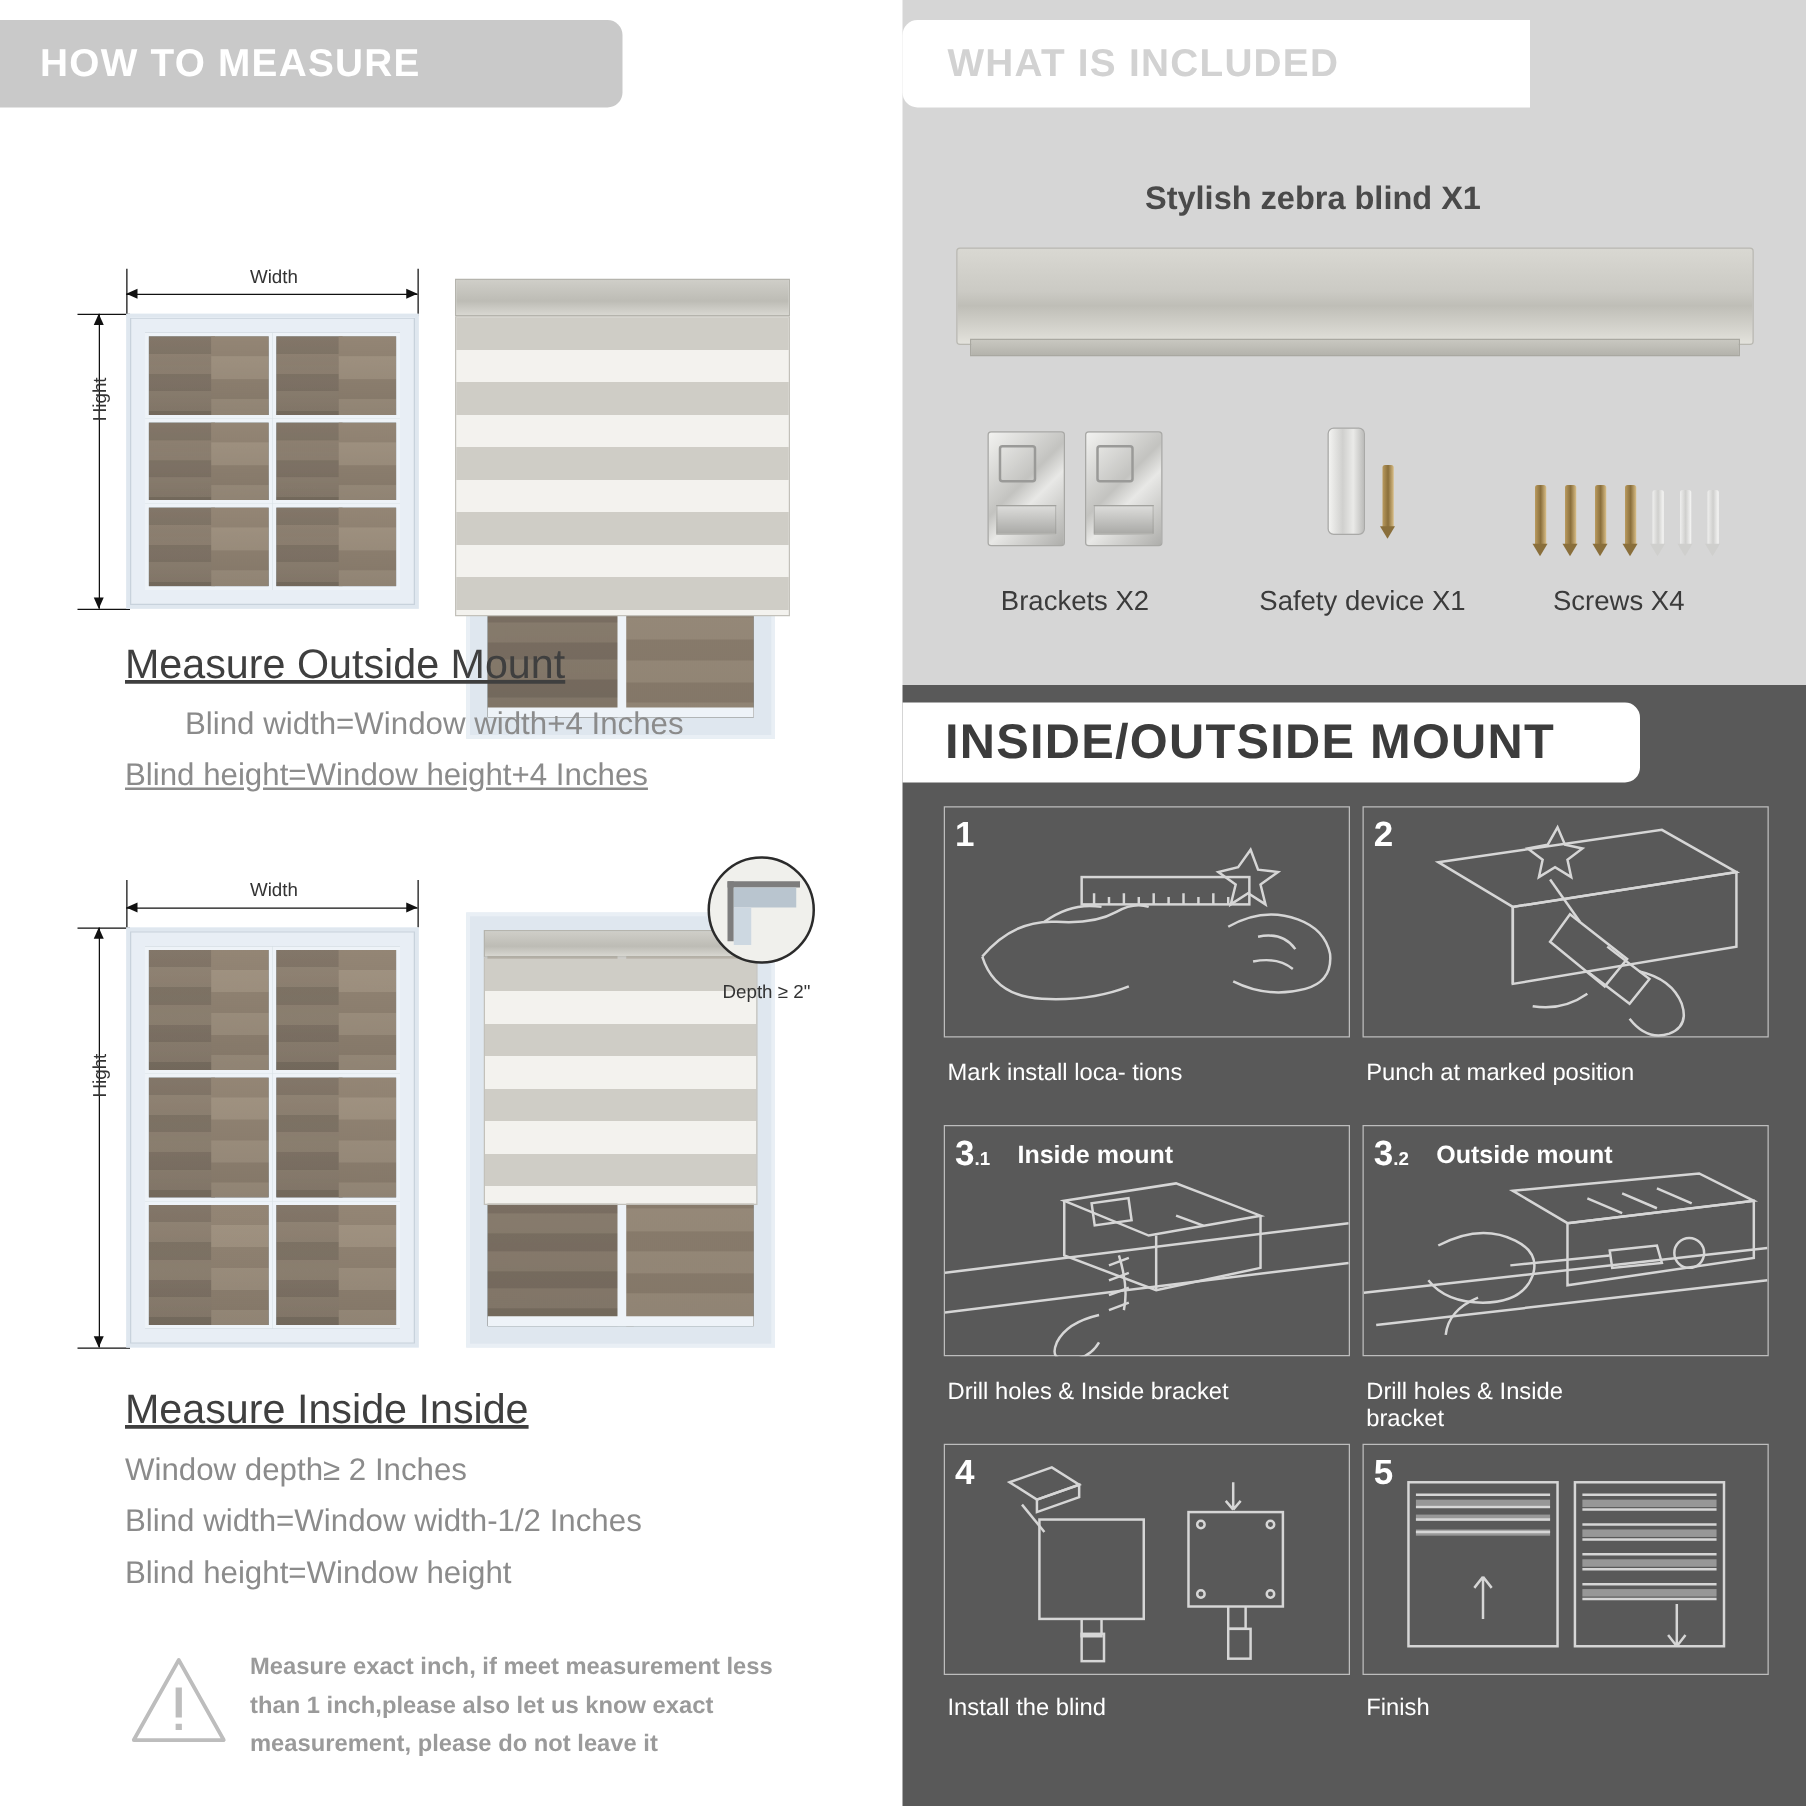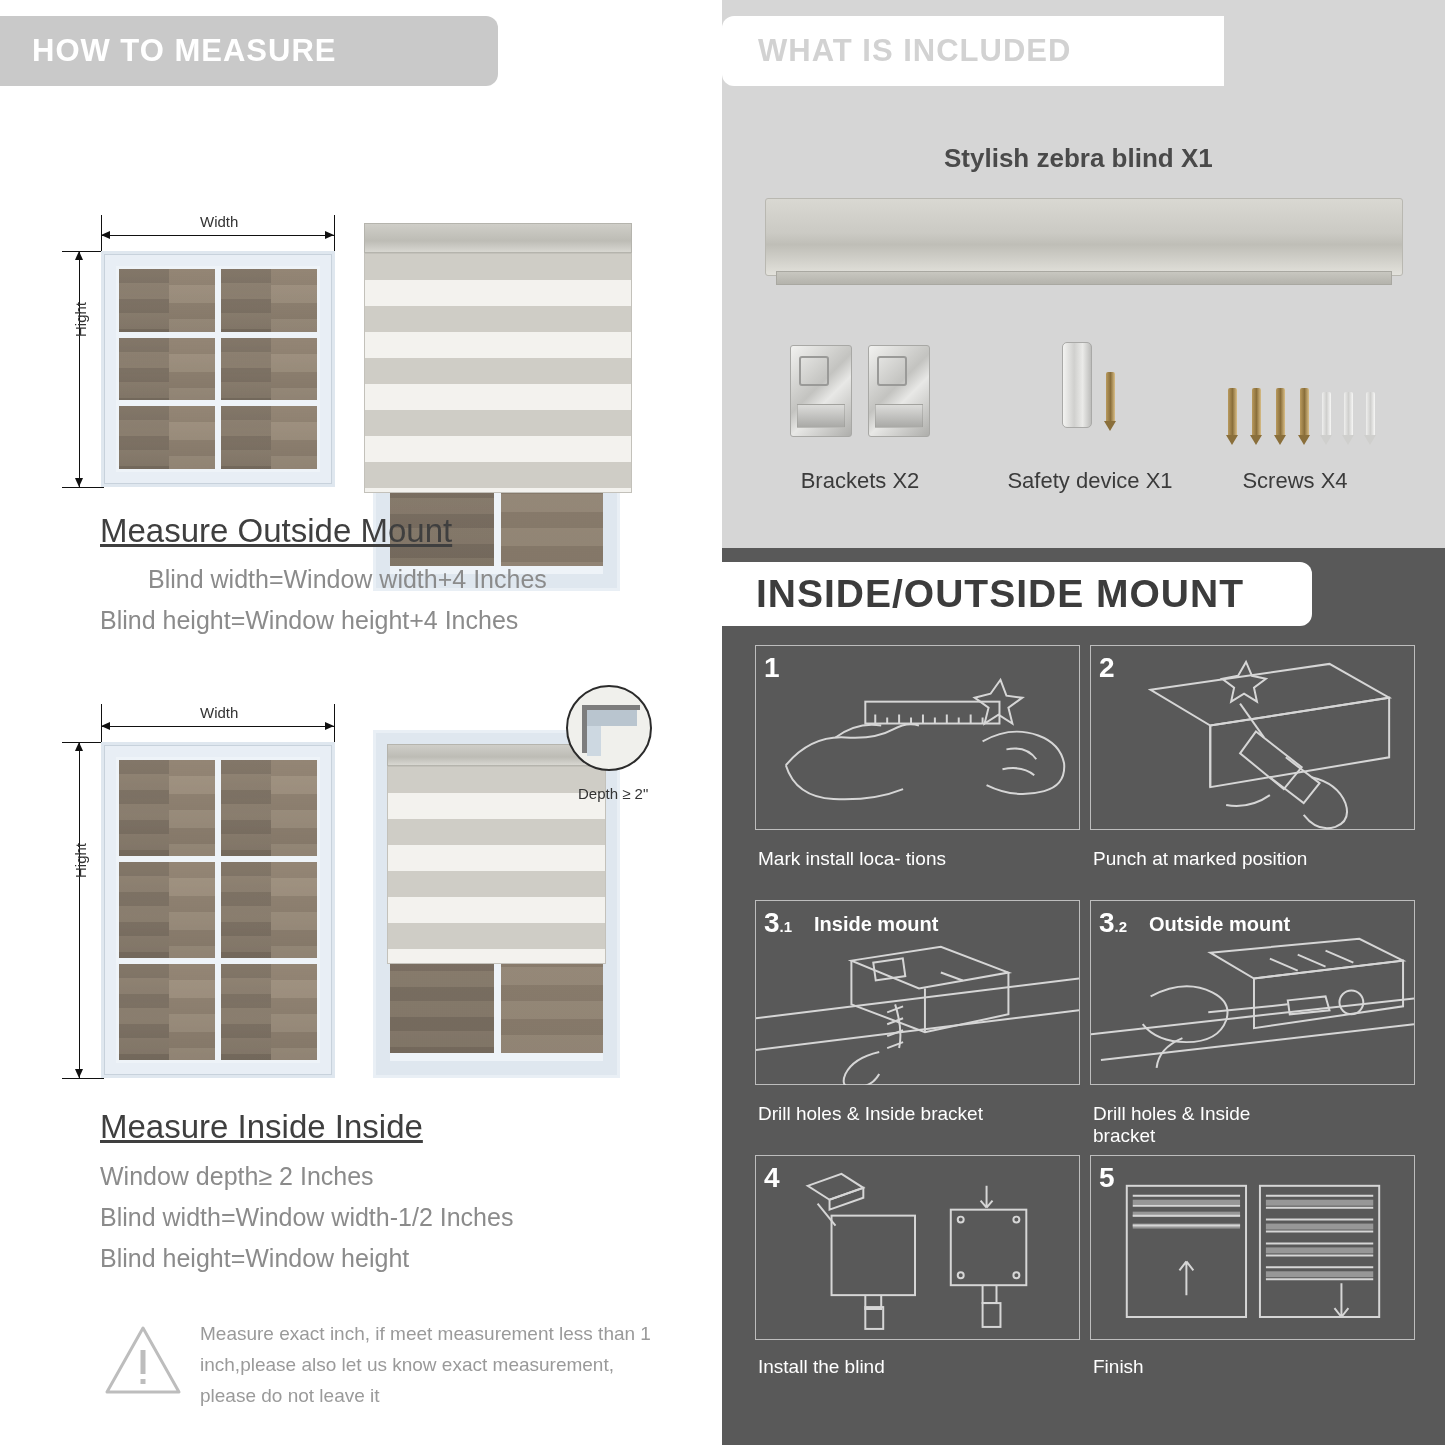--- a/index.html
+++ b/index.html
@@ -120,21 +120,21 @@
     position:absolute; font-size:25px; color:#8b8b8b;
   }
 
   .magnify {
     position:absolute; width:86px; height:86px; border-radius:50%;
     border:2px solid #2b2b2b; overflow:hidden; background:#f0f0ec;
   }
   .mag-inner { position:absolute; inset:0; }
 
   .warn-box { position:absolute; }
-  .warn-text { position:absolute; font-size:19px; color:#9a9a9a; line-height:31px; }
+  .warn-text { position:absolute; font-size:19px; color:#9a9a9a; line-height:31px;font-weight:bold; }
 
   
   .right-top {
     position:absolute; left:722px; top:0; width:723px; height:548px;
     background:#d6d6d6;
   }
   #tab-included {
     left:722px; top:16px; width:502px; height:70px;
     background:#ffffff; color:#d2d2d2; border-radius:12px 0 0 12px;
     padding-left:36px;
@@ -271,21 +271,21 @@
           <div class="sash" style="left:49%; top:0; width:7px; height:100%;"></div>
           <div class="sash" style="left:0; bottom:0; width:100%; height:8px;"></div>
         </div>
       </div>
       <div class="blind-head" style="left:364px; top:118px; width:268px; height:30px;"></div>
       <div class="blind-fabric" style="left:364px; top:148px; width:268px; height:240px;"></div>
     </div>
 
     <div class="sec-title" style="left:100px; top:512px;">Measure Outside Mount</div>
     <div class="sec-line" style="left:100px; top:565px;margin-left:48px;">Blind width=Window width+4 Inches</div>
-    <div class="sec-line" style="left:100px; top:606px;">Blind height=Window height+4 Inches</div>
+    <div class="sec-line" style="left:100px; top:606px;text-decoration:underline;">Blind height=Window height+4 Inches</div>
 
     <div class="win-block" style="left:0; top:700px; width:712px; height:400px;">
 
       <div class="tick" style="left:101px; top:4px; width:1px; height:38px;"></div>
       <div class="tick" style="left:334px; top:4px; width:1px; height:38px;"></div>
       <div class="arrow-h" style="left:101px; top:26px; width:233px;"></div>
       <div class="dim-label" style="left:200px; top:4px;">Width</div>
 
       <div class="tick" style="left:62px; top:42px; width:42px; height:1px;"></div>
       <div class="tick" style="left:62px; top:378px; width:42px; height:1px;"></div>
@@ -350,21 +350,21 @@
         <rect x="36.5" y="26" width="5" height="24" fill="#bdbdbd"></rect>
         <rect x="36.5" y="55" width="5" height="5" fill="#bdbdbd"></rect>
       </svg>
       <div class="warn-text" style="left:96px; top:0; width:460px;">Measure exact inch, if meet measurement less than 1 inch,please also let us know exact measurement, please do not leave it</div>
     </div>
   </div>
 
   <div class="right-top"></div>
   <div class="header-tab" id="tab-included">WHAT IS INCLUDED</div>
 
-  <div class="incl-title" style="left:944px; top:143px;">Stylish zebra blind X1</div>
+  <div class="incl-title" style="left:916px; top:143px;">Stylish zebra blind X1</div>
 
   <div class="incl-blind" style="left:765px; top:198px; width:638px; height:78px;"></div>
 
   <div class="bracket" style="left:790px; top:345px;"></div>
   <div class="bracket" style="left:868px; top:345px;"></div>
   <div class="part-label" style="left:770px; top:468px; width:180px;">Brackets X2</div>
 
   <div class="safety" style="left:1062px; top:342px;"></div>
   <div class="screw" style="left:1106px; top:372px; height:50px;"></div>
   <div class="part-label" style="left:995px; top:468px; width:190px;">Safety device X1</div>

